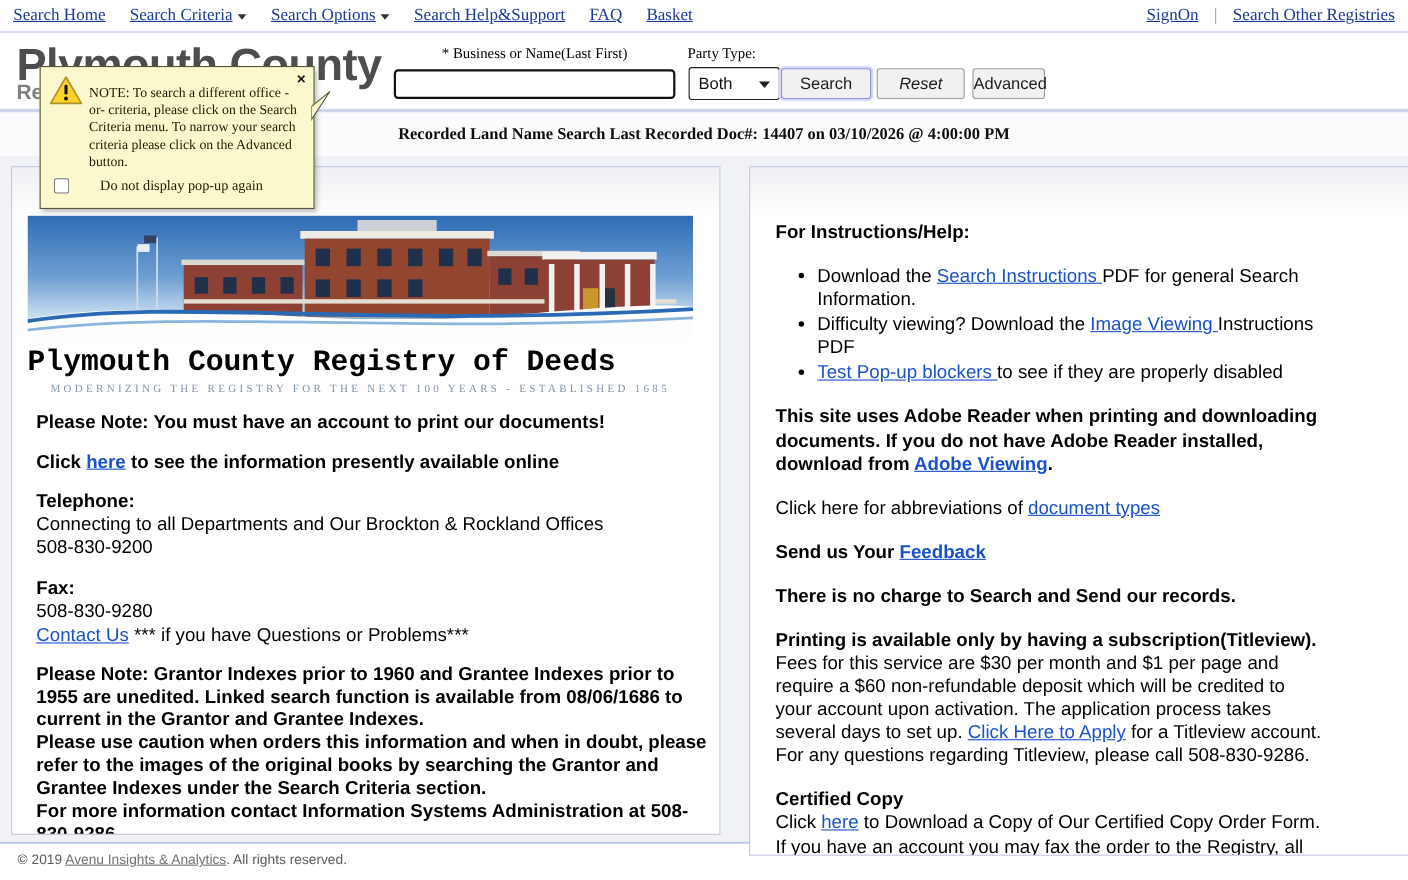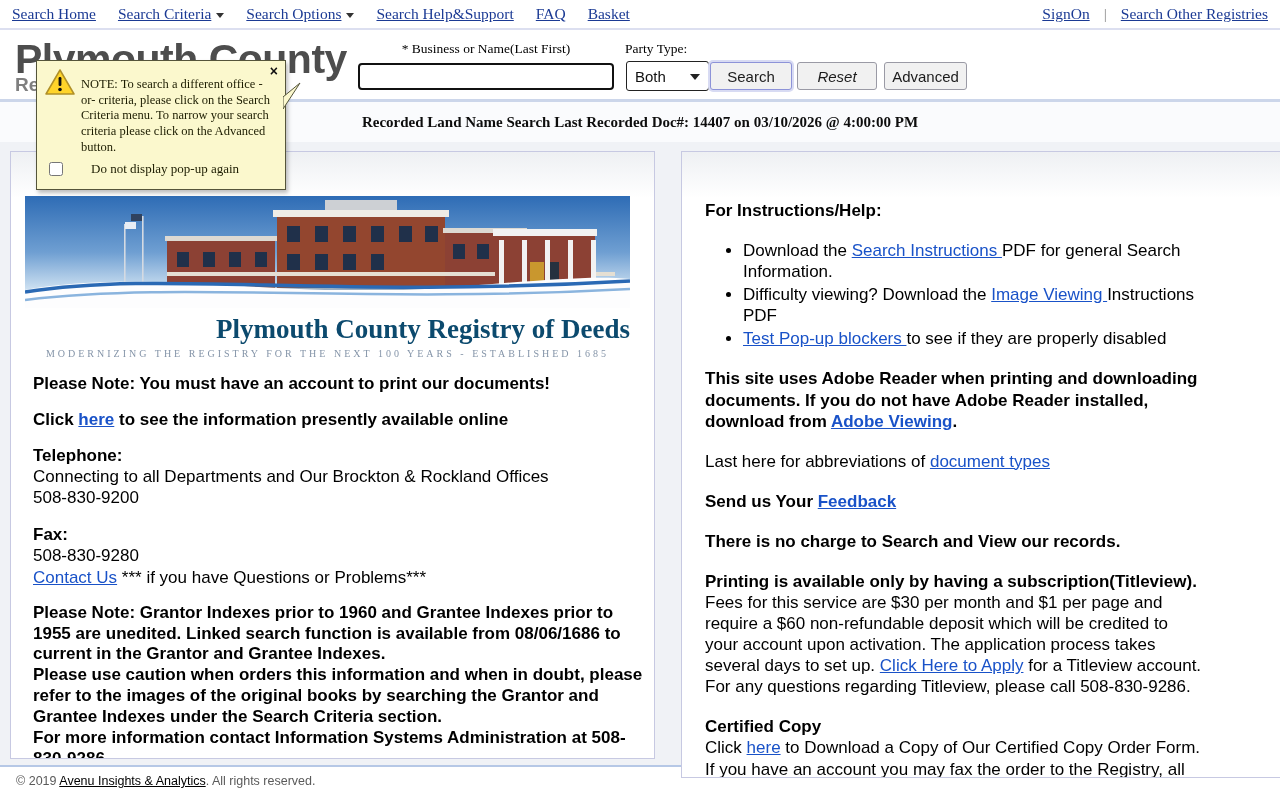--- a/index.html
+++ b/index.html
@@ -31,38 +31,38 @@
                  font-family:"Liberation Serif", serif; font-size:13.5px; color:#000; }
   .party-select { position:absolute; left:626px; top:31px; width:83px; height:30px;
                   border:1px solid #222; border-radius:3px; background:#fff;
                   display:flex; align-items:center; justify-content:space-between;
                   padding:0 8px; font-size:15px; color:#111; cursor:default; }
   .party-select .caret { border-top:6px solid #222; border-left:5px solid transparent; border-right:5px solid transparent; }
   .btn { position:absolute; top:32px; height:28px; background:#f1f1f1; border:1px solid #9a9aa5;
          border-radius:3px; font-family:"Liberation Sans", sans-serif; font-size:15px; color:#1c1c1c; }
   .btn-search { left:710px; width:82px; border:1px solid #8d93d8; box-shadow:0 0 0 2px #d8dbf3; }
   .btn-reset  { left:797px; width:80px;font-style:italic; }
-  .btn-adv    { left:884px; width:83px; }
+  .btn-adv    { left:884px; width:66px; }
 
   
   .statusband { height:40px; background:#fafbfd; display:flex; align-items:center; justify-content:center; }
   .statusband span { font-family:"Liberation Serif", serif; font-weight:bold; font-size:15px; color:#0d0d0d; }
 
   
   .main { position:relative; height:623px; background:#f0f2f6; }
   .panel { position:absolute; top:9px; background:#fff; border:1px solid #c7c9e2; overflow:hidden; }
   .panel-left  { left:10px;  width:645px; height:608px;
                  background:linear-gradient(#eef0f3, #ffffff 46px); }
   .panel-right { left:681px; width:612px; height:627px;
                  background:linear-gradient(#eef0f3, #ffffff 46px); }
 
   
   .banner { width:605px; margin:44px 0 0 14px; background:#fff; }
-  .banner-title { text-align:right; font-family:Liberation Serif, serif; font-weight:bold;
-                  font-size:27px; color:#0c4a6e; margin-top:2px; }
+  .banner-title { text-align:left; font-family:Liberation Mono, monospace; font-weight:bold;
+                  font-size:27px; color:#000000; margin-top:2px; }
   .banner-sub { text-align:center; font-family:"Liberation Serif", serif; font-size:10px;
                 letter-spacing:3px; color:#8494a8; margin-top:3px; }
 
   
   .lcontent { padding:14px 10px 0 22px; width:645px; font-size:17px; color:#000; line-height:1.24; }
   .lcontent p { margin-bottom:15px; }
   .b { font-weight:bold; }
   a.clink { color:#1952c8; text-decoration:underline; }
   .blockline { display:block; }
 
@@ -81,21 +81,21 @@
   .popup-text { position:absolute; left:44px; top:16px; width:192px; font-size:12.5px; color:#1c1c00; line-height:1.25; }
   .popup-check { position:absolute; left:12px; bottom:12px; display:flex; align-items:center; }
   .popup-check input { width:14px; height:14px; margin-right:28px; }
   .popup-check label { font-size:13px; color:#1c1c00; }
   .warn-icon { position:absolute; left:8px; top:8px; }
   .popup-tail { position:absolute; right:-16px; top:20px; }
 
   
   .footer { height:35px; background:#fff; border-top:2px solid #b6c8e6; padding:7px 0 0 16px;
             font-size:12.5px; color:#5a5a5a; }
-  .footer a { color:#000000; text-decoration:underline; }
+  .footer a { color:#737373; text-decoration:underline; }
 </style>
 </head>
 <body>
 
 <div class="topnav">
   <a href="#">Search Home</a>
   <span class="navitem">
     <a href="#">Search Criteria</a>
     <span class="caret"></span>
   </span>
@@ -236,26 +236,26 @@
           <span>Difficulty viewing? Download the </span><a href="#" class="clink">Image Viewing </a><span>Instructions PDF</span>
         </li>
         <li>
           <a href="#" class="clink">Test Pop-up blockers </a><span>to see if they are properly disabled</span>
         </li>
       </ul>
       <p class="b">
         <span>This site uses Adobe Reader when printing and downloading documents. If you do not have Adobe Reader installed, download from </span><a href="#" class="clink">Adobe Viewing</a><span>.</span>
       </p>
       <p>
-        <span>Last here for abbreviations of </span><a href="#" class="clink">document types</a>
+        <span>Click here for abbreviations of </span><a href="#" class="clink">document types</a>
       </p>
       <p class="b">
         <span>Send us Your </span><a href="#" class="clink">Feedback</a>
       </p>
-      <p class="b">There is no charge to Search and View our records.</p>
+      <p class="b">There is no charge to Search and Send our records.</p>
       <p>
         <span class="b blockline">Printing is available only by having a subscription(Titleview).</span>
         <span>Fees for this service are $30 per month and $1 per page and require a $60 non-refundable deposit which will be credited to your account upon activation. The application process takes several days to set up. </span><a href="#" class="clink">Click Here to Apply</a><span> for a Titleview account. For any questions regarding Titleview, please call 508-830-9286.</span>
       </p>
       <p>
         <span class="b blockline">Certified Copy</span>
         <span>Click </span><a href="#" class="clink">here</a><span> to Download a Copy of Our Certified Copy Order Form. If you have an account you may fax the order to the Registry, all other users must mail back form with payment. All orders will be processed and mailed within 10 business days.</span>
       </p>
     </div>
   </div>

